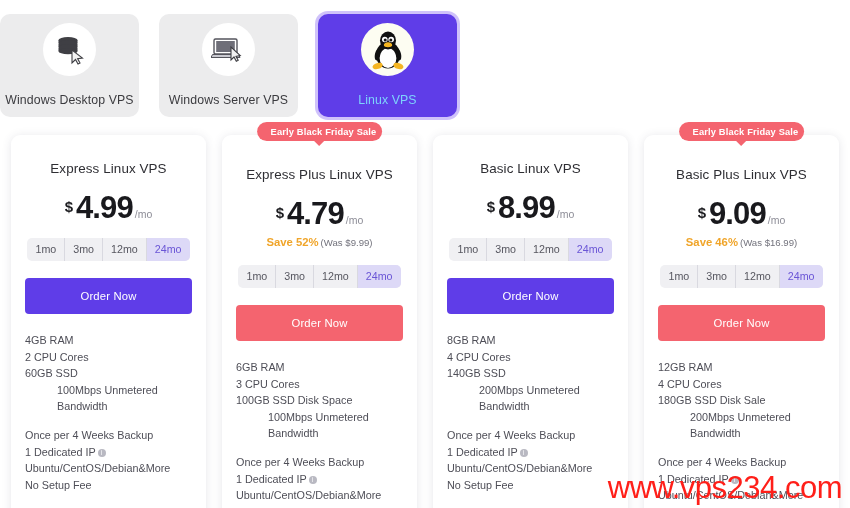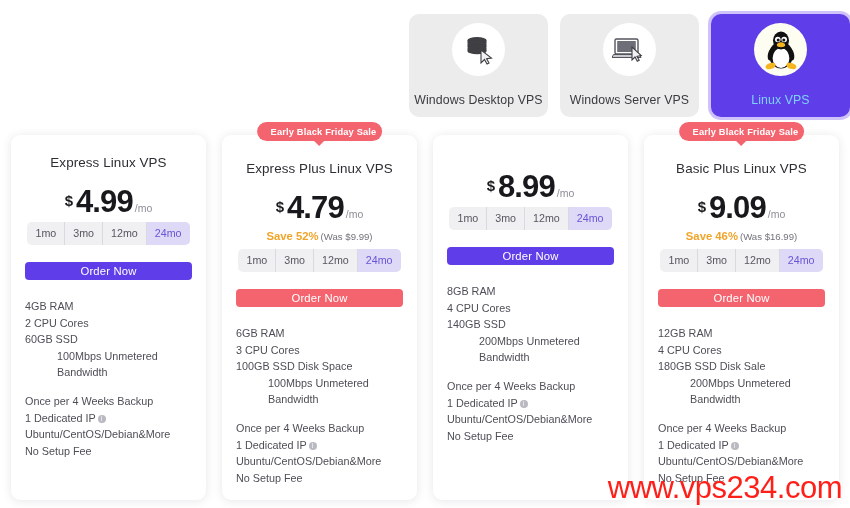--- a/index.html
+++ b/index.html
@@ -12,22 +12,22 @@
 
   body {
     font-family: "Liberation Sans", "DejaVu Sans", sans-serif;
     background: #ffffff;
     position: relative;
   }
 
   
   .os-tabs {
     display: flex;
-    justify-content: flex-end;
-    gap: 12px;
+    justify-content: flex-start;
+    gap: 20px;
     padding-top: 14px;
   }
 
   .os-tab {
     width: 139px;
     height: 103px;
     border-radius: 10px;
     background: #ececed;
     display: flex;
     flex-direction: column;
@@ -114,20 +114,21 @@
     border-right: 6px solid transparent;
     border-top: 6px solid #f4646f;
   }
 
   
   .plan-title {
     text-align: center;
     font-size: 13.4px;
     color: #2e2e33;
     letter-spacing: 0.1px;
+    margin-top: 6px;
   }
 
   
   .price-row {
     display: flex;
     align-items: baseline;
     justify-content: center;
     margin-top: 16px;
   }
 
@@ -170,21 +171,21 @@
     color: #72727c;
     font-size: 9.6px;
     margin-left: 2px;
     margin-top: 10px;
   }
 
   
   .durations {
     display: flex;
     justify-content: center;
-    margin-top: 5px;
+    margin-top: 15px;
   }
 
   .dur-group {
     display: flex;
     background: #f0f0f3;
     border-radius: 5px;
     overflow: hidden;
   }
 
   .dur {
@@ -201,21 +202,21 @@
   .dur.selected {
     background: #ddd9f7;
     color: #6a55d6;
   }
 
   
   .order-btn {
     display: block;
     width: 100%;
     margin-top: 17px;
-    padding: 3px 0;
+    padding: 12px 0;
     border: none;
     border-radius: 4px;
     color: #ffffff;
     font-size: 11.3px;
     letter-spacing: 0.15px;
     cursor: pointer;
     font-family: inherit;
   }
 
   .order-btn.purple { background: #5f3de8; }
@@ -373,20 +374,21 @@
         <li>100GB SSD Disk Space</li>
         <li class="wrap">100Mbps Unmetered Bandwidth</li>
         <li class="spacer"></li>
         <li>Once per 4 Weeks Backup</li>
         <li><span>1 Dedicated IP</span><span class="info-dot">i</span></li>
         <li>Ubuntu/CentOS/Debian&amp;More</li>
         <li>No Setup Fee</li>
       </ul>
     </div>
     <div class="card">
+      <div class="plan-title">Basic Linux VPS</div>
       <div class="price-row">
       <span class="currency">$</span>
       <span class="amount">8.99</span>
       <span class="per">/mo</span>
     </div>
       <div class="durations">
         <div class="dur-group">
           <div class="dur">1mo</div>
           <div class="dur">3mo</div>
           <div class="dur">12mo</div>

